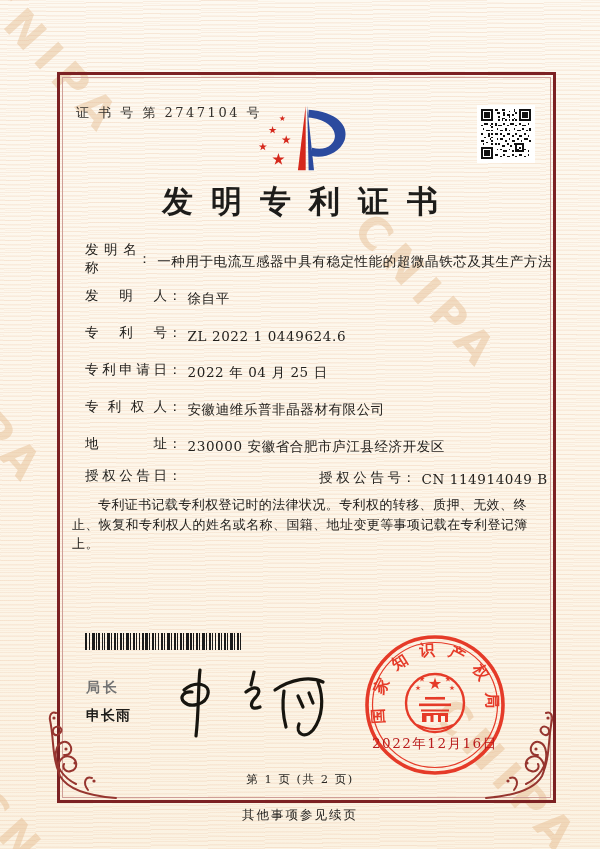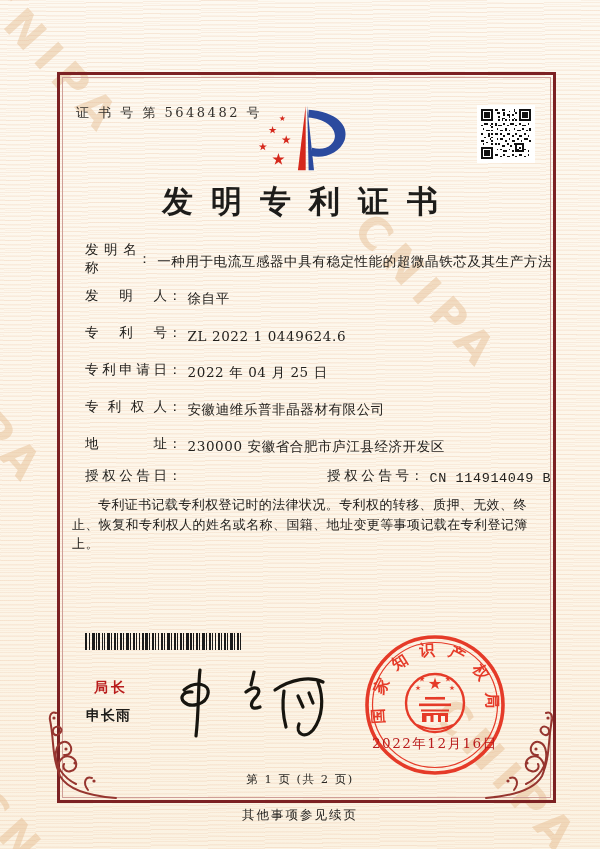--- a/index.html
+++ b/index.html
@@ -33,27 +33,27 @@
   .logo{position:absolute;left:233px;top:100px;}
   .qr{position:absolute;left:477px;top:105px;background:#fff;padding:4px;}
   .title{position:absolute;left:0;right:0;top:181px;text-align:center;
     font-size:31px;font-weight:600;color:#1d1c1a;letter-spacing:18px;text-indent:18px;}
   .fields{position:absolute;left:85px;right:48px;top:240px;font-size:13.5px;color:#23211e;}
   .field-row{height:37px;display:flex;align-items:center;position:relative;}
   .field-label{display:inline-block;width:82px;text-align:justify;text-align-last:justify;}
   .field-colon{margin:0 6px 0 1px;}
   .field-value{white-space:nowrap;letter-spacing:0.6px;margin-top:6px;}
   .grant-row{margin-top:-5px;}
-  .grant-pair2{position:absolute;left:242px;display:flex;align-items:center;font-family:Liberation Mono, monospace;}
+  .grant-pair2{position:absolute;left:234px;display:flex;align-items:flex-end;}
   .paras{position:absolute;left:72px;right:60px;top:495px;
     font-size:13px;line-height:19.6px;color:#24221f;letter-spacing:0.4px;}
   .paras p{margin:0;text-indent:2em;}
   .barcode{position:absolute;left:85px;top:633px;}
   .signer-title{position:absolute;left:86px;top:679px;font-size:14px;font-weight:600;
-    color:#b91c1c;letter-spacing:3px;font-family:"DejaVu Sans","Liberation Sans",sans-serif;margin-left:8px;}
+    color:#737373;letter-spacing:3px;font-family:"DejaVu Sans","Liberation Sans",sans-serif;}
   .signer-name{position:absolute;left:86px;top:707px;font-size:14px;font-weight:600;
     color:#1f1d1a;letter-spacing:1px;font-family:Liberation Serif, serif;}
   .signature{position:absolute;left:162px;top:660px;}
   .seal{position:absolute;left:361px;top:631px;mix-blend-mode:multiply;opacity:0.95;}
   .seal-date{position:absolute;left:372px;top:735px;z-index:5;
     font-size:13.5px;font-weight:normal;color:#b91c1c;letter-spacing:1.5px;white-space:nowrap;}
   .page-note{position:absolute;left:0;right:0;top:772px;text-align:center;
     font-size:11.5px;letter-spacing:1.5px;color:#2a2824;}
   .cont-note{position:absolute;left:0;right:0;top:807px;text-align:center;
     font-size:12.5px;letter-spacing:2px;color:#24221f;}
@@ -95,21 +95,21 @@
   </div>
   <svg class="corner-orn" style="left:42px;top:706px;" width="78" height="98" viewBox="0 0 78 98">
       <use href="#orn"></use>
     </svg>
   <svg class="corner-orn right" style="left:482px;top:706px;" width="78" height="98" viewBox="0 0 78 98">
       <use href="#orn"></use>
     </svg>
 
   <div class="content">
 
-    <div class="cert-no">证 书 号 第 5648482 号</div>
+    <div class="cert-no">证 书 号 第 2747104 号</div>
 
     <svg class="logo" width="124" height="76" viewBox="0 0 124 78">
       <g fill="#d5281c">
         <use href="#st" transform="translate(49,19) scale(3.2)"></use>
         <use href="#st" transform="translate(39,31) scale(4.2)"></use>
         <use href="#st" transform="translate(53,41) scale(4.8)"></use>
         <use href="#st" transform="translate(29,48) scale(4.4)"></use>
         <use href="#st" transform="translate(45,61) scale(6.6)"></use>
       </g>
       <polygon points="73,6 65,72 73,72" fill="#d5281c"></polygon>

